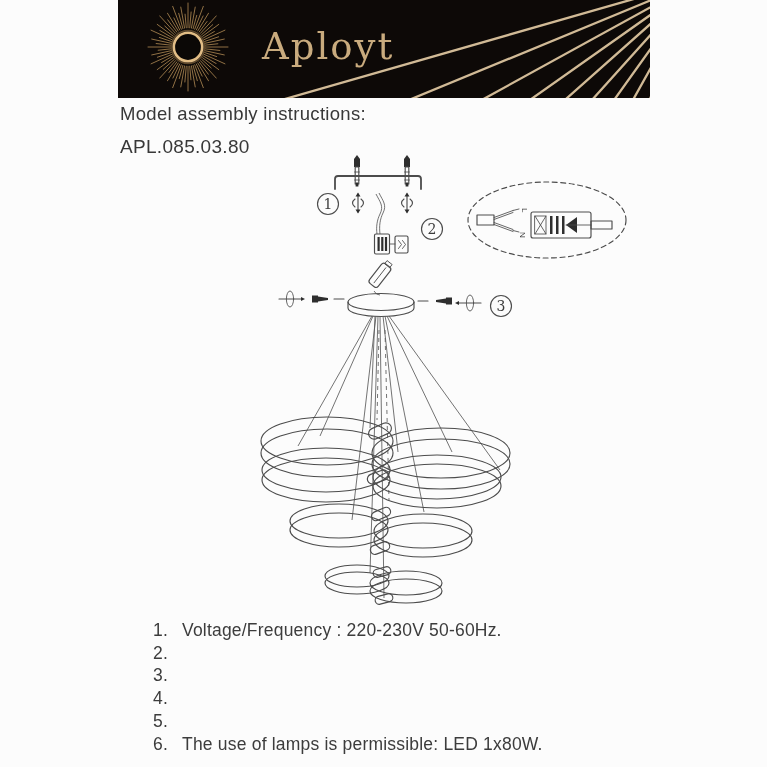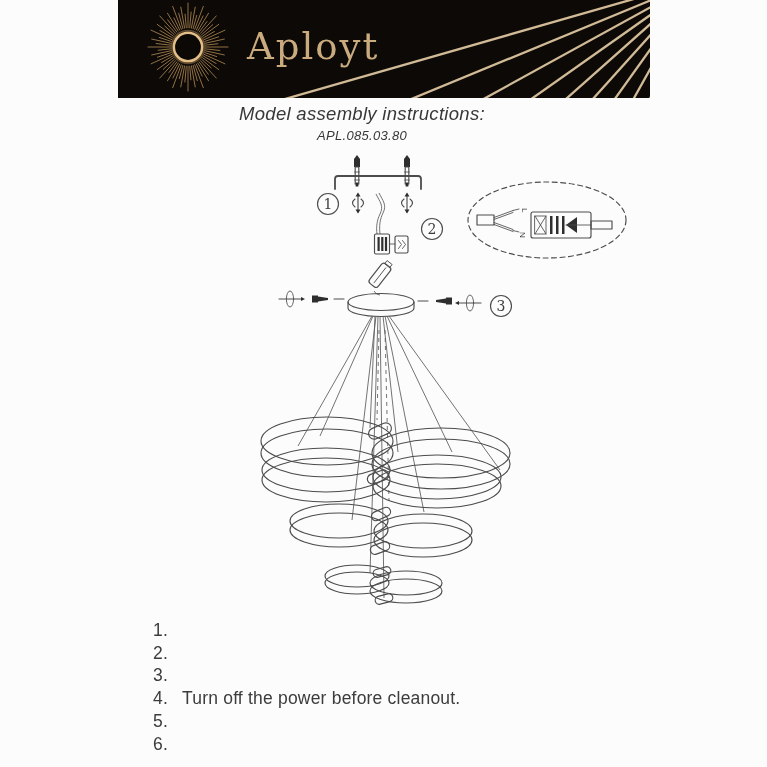--- a/index.html
+++ b/index.html
@@ -1,26 +1,26 @@
 <!DOCTYPE html>
 <html><head>
 <meta charset="utf-8">
 <style>
   html,body{margin:0;padding:0;background:#ffffff;}
   #page{position:relative;width:767px;height:767px;background:#fcfcfc;overflow:hidden;
         font-family:"Liberation Sans",sans-serif;}
   
   #header-band{position:absolute;left:118px;top:0;width:532px;height:98px;background:#0d0907;overflow:hidden;}
   #header-art{position:absolute;left:0;top:0;}
-  #brand-name{position:absolute;left:129px;top:25px;font-family:"DejaVu Serif",serif;
+  #brand-name{position:absolute;left:144px;top:25px;font-family:"DejaVu Serif",serif;
               font-size:37px;font-weight:400;color:#c9ab7e;letter-spacing:2px;}
   
-  #title-block{position:absolute;left:120px;top:103px;width:484px;text-align:center;color:#383838;font-style:italic;}
+  #title-block{position:absolute;left:120px;top:103px;width:484px;text-align:left;color:#383838;}
   #title-block .t1{font-size:18.5px;letter-spacing:.3px;}
-  #title-block .t2{font-size:13px;letter-spacing:.3px;margin-top:3px;}
+  #title-block .t2{font-size:19px;letter-spacing:.3px;margin-top:11px;}
   
   #diagram{position:absolute;left:0;top:0;}
   .ln{stroke:#4c4c4c;fill:none;stroke-width:1.15;stroke-linecap:round;stroke-linejoin:round;}
   .thk{stroke-width:1.8;}
   .thin{stroke-width:.85;}
   .fl{fill:#2e2e2e;stroke:none;}
   .wire{stroke:#5a5a5a;stroke-width:.85;fill:none;}
   .badge-txt{font-family:"DejaVu Serif",serif;font-size:14px;fill:#3c3c3c;text-anchor:middle;}
   .tiny-txt{font-family:"Liberation Sans",sans-serif;font-size:8px;fill:#3c3c3c;}
   
@@ -294,31 +294,32 @@
       <rect class="ln" x="371" y="509.5" width="20" height="9" rx="4.5" transform="rotate(-24 381 514)"></rect>
       <rect class="ln" x="370" y="543.5" width="20" height="9" rx="4.5" transform="rotate(-20 380 548)"></rect>
       <rect class="ln" x="373" y="568" width="18" height="8" rx="4" transform="rotate(-15 382 572)"></rect>
       <rect class="ln" x="375" y="595" width="18" height="8" rx="4" transform="rotate(-15 384 599)"></rect>
     </g>
   </svg>
 
   <div id="instructions">
     <div class="li">
       <span class="num">1.</span>
+      <span class="txt">Voltage/Frequency : 220-230V 50-60Hz.</span>
     </div>
     <div class="li">
       <span class="num">2.</span>
     </div>
     <div class="li">
       <span class="num">3.</span>
     </div>
     <div class="li">
       <span class="num">4.</span>
-      <span class="txt">Turn off the power before cleanout.</span>
     </div>
     <div class="li">
       <span class="num">5.</span>
     </div>
     <div class="li">
       <span class="num">6.</span>
+      <span class="txt">The use of lamps is permissible: LED 1x80W.</span>
     </div>
   </div>
 </div>
 
 </body></html>

